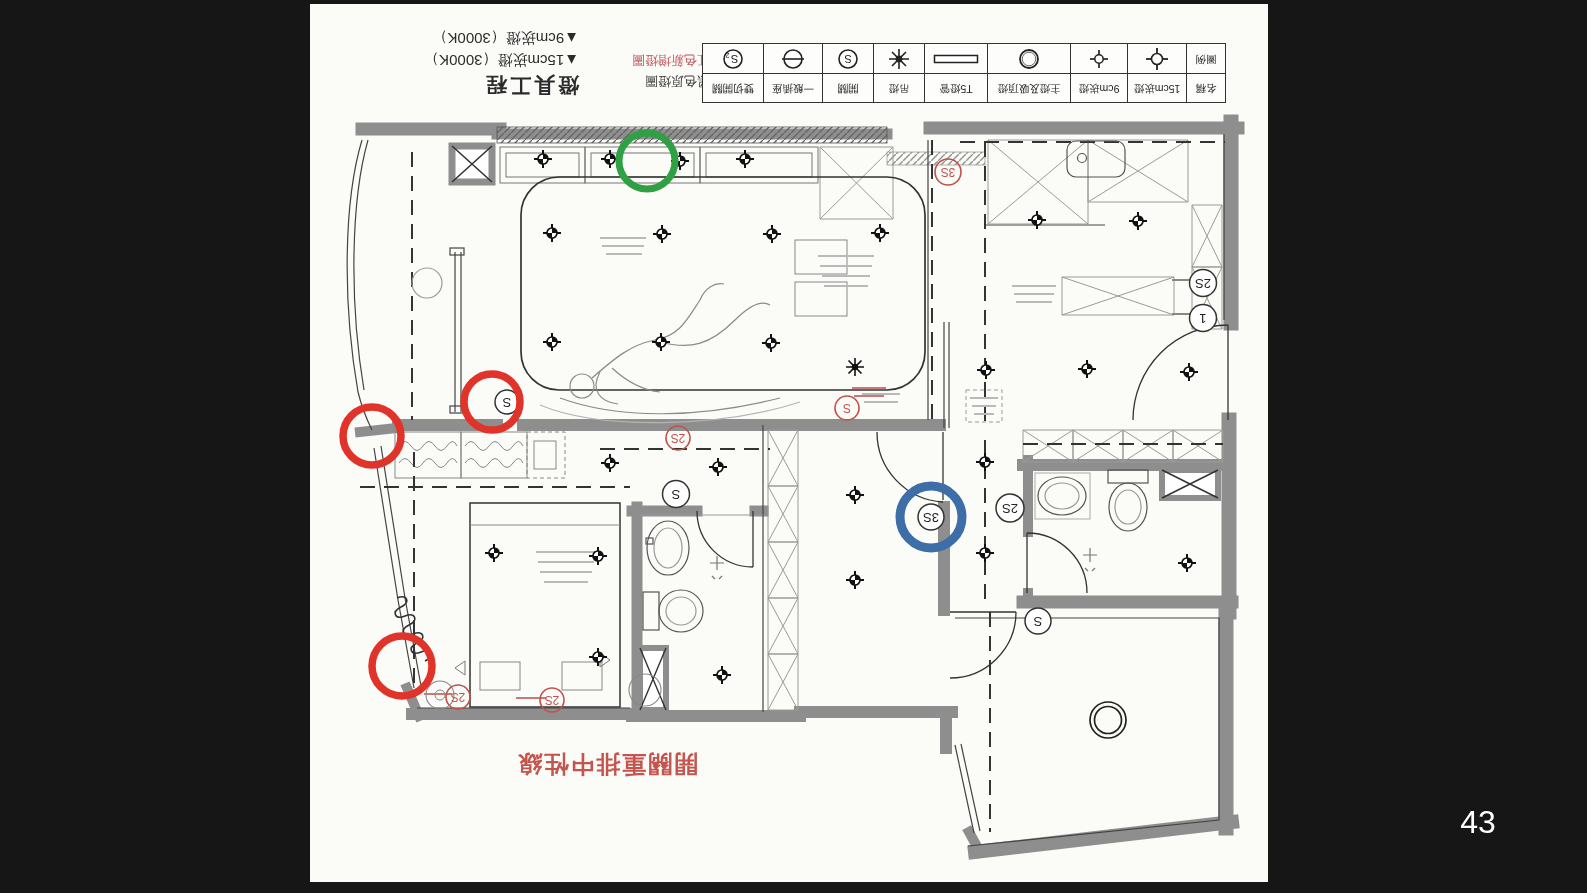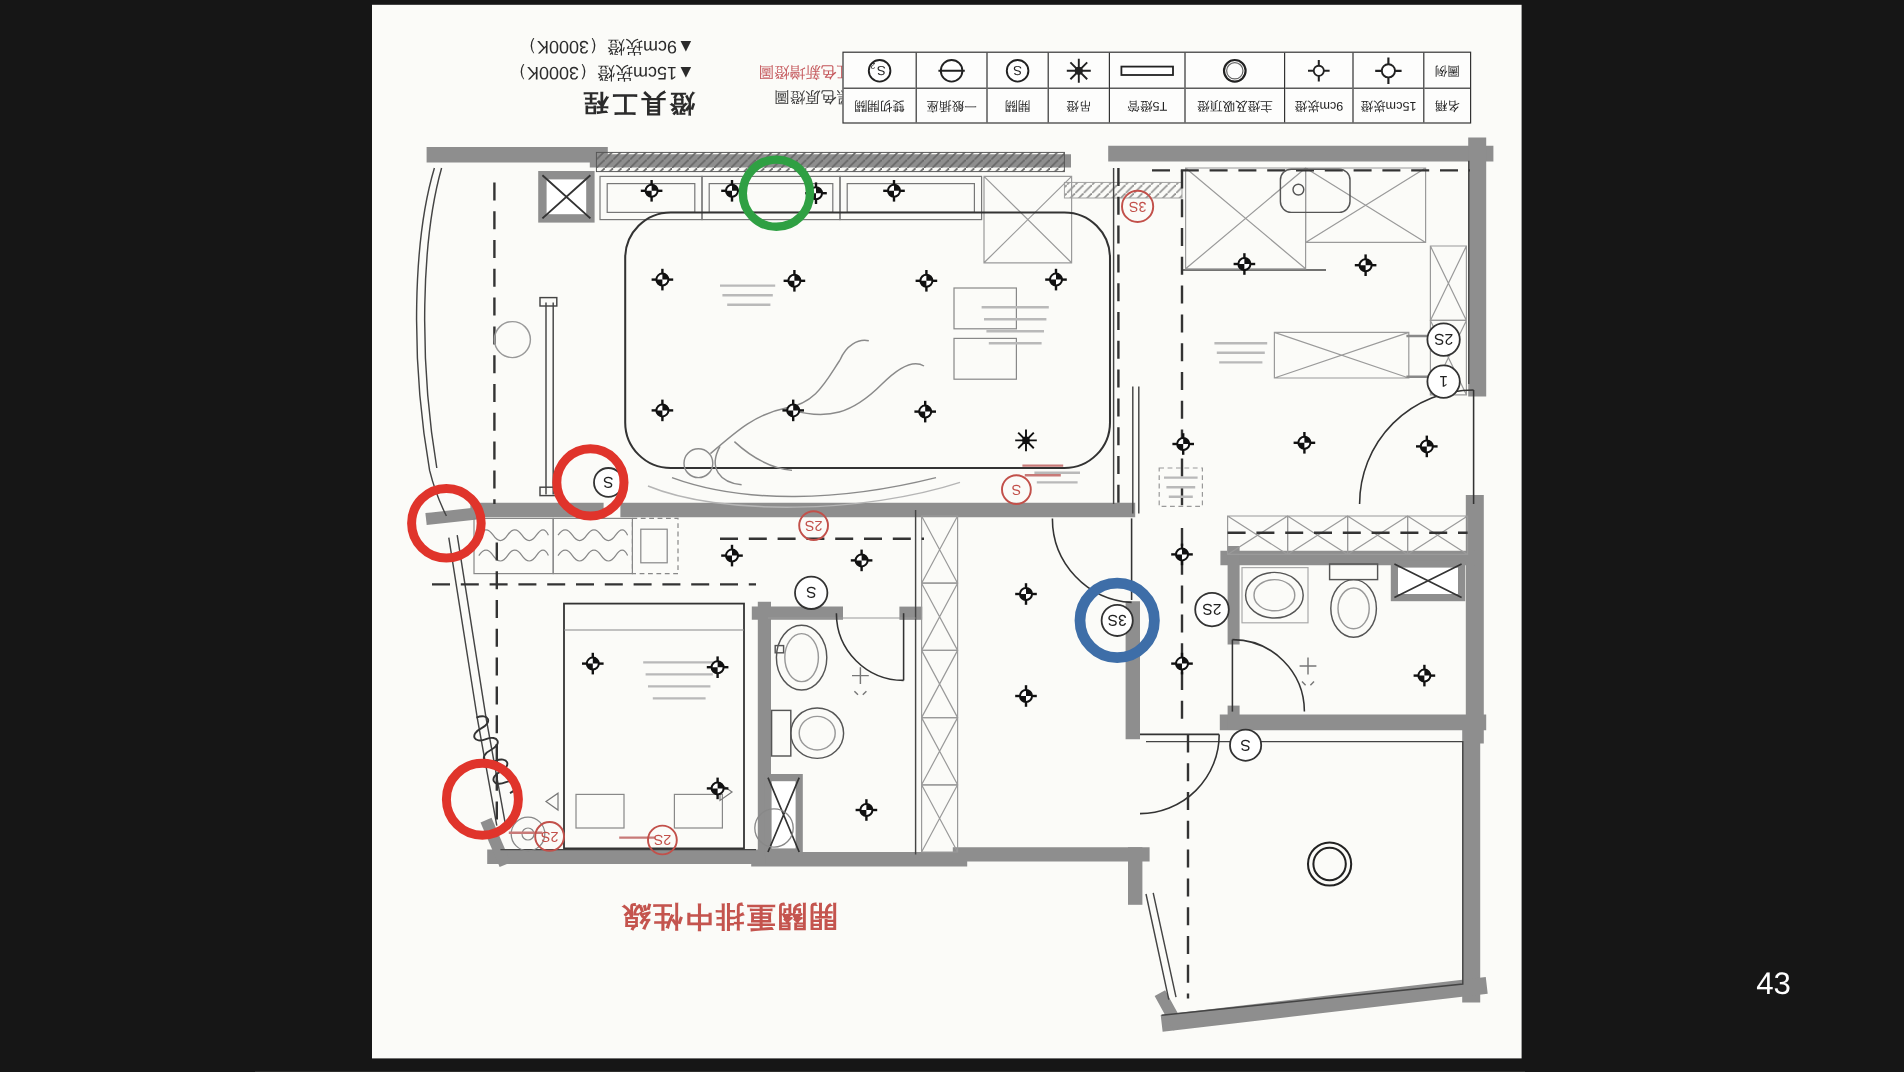--- a/index.html
+++ b/index.html
@@ -22,21 +22,21 @@
           border:1.6px solid #333;background:#fdfdfc;transform:rotate(180deg);color:#222;}
   .lcol{display:flex;flex-direction:column;border-left:1.4px solid #333;}
   .lcol:first-child{border-left:none;}
   .lcell{height:28px;display:flex;align-items:center;justify-content:center;
          font-size:10.5px;white-space:nowrap;padding:0 2px;box-sizing:border-box;}
   .lsym{border-top:1.4px solid #333;}
   
   .plan-note{position:absolute;left:498px;top:740px;width:200px;height:40px;transform:rotate(180deg);
              color:#c4544e;font-size:24px;letter-spacing:2px;font-weight:bold;white-space:nowrap;}
   .pagenum{position:absolute;left:1448px;top:804px;width:60px;text-align:center;color:#ffffff;
-           font-size:26px;}
+           font-size:32px;}
   .icon-svg{display:block;}
 </style>
 </head>
 <body>
 
 <div class="stage">
   <div class="paper"></div>
 
   <svg class="plan" viewBox="0 0 1587 893">
     <defs>

